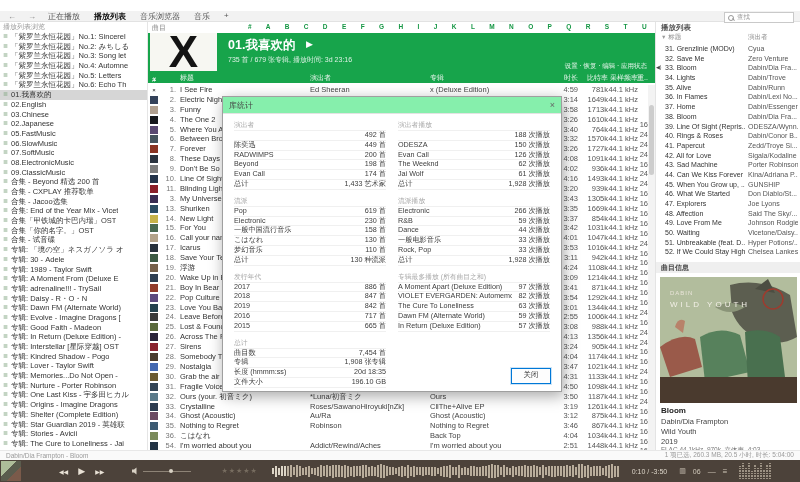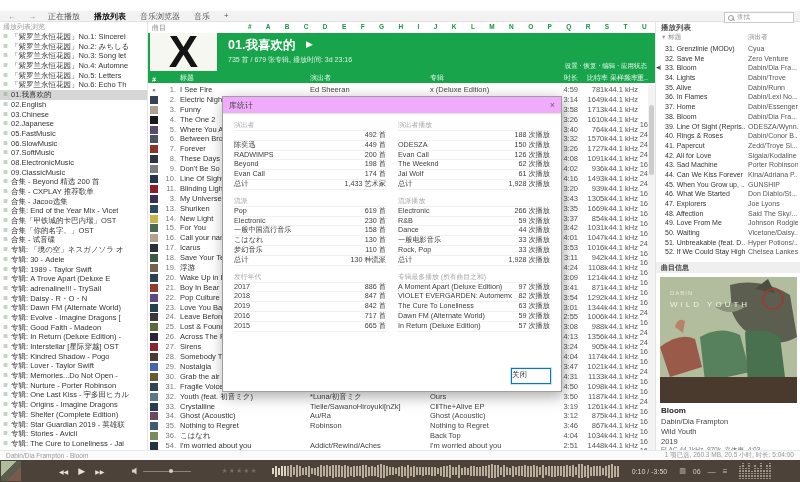--- a/index.html
+++ b/index.html
@@ -95,32 +95,32 @@
   #waveform{display:flex;align-items:center;gap:1px;height:18px;margin-left:14px;width:350px;overflow:hidden;}
   .wbar{width:2px;background:#b9ad9b;flex:0 0 auto;}
   #p-time{margin-left:10px;font-size:7px;color:#ddd6ca;white-space:nowrap;}
   #p-icons{display:flex;align-items:center;gap:7px;margin-left:12px;color:#cfc7b9;font-size:8px;}
   #p-count{font-size:7px;}
   #spectrum{display:flex;align-items:flex-end;gap:1px;height:18px;margin-left:12px;margin-right:3px;}
   .sbar{width:2px;background:#9c9183;background-image:repeating-linear-gradient(0deg,#4c423a 0 1px,transparent 1px 2.5px);}
   
   #dialog{position:absolute;left:222px;top:96px;width:340px;height:296px;background:#fff;border:1px solid #9f9f9f;
     box-shadow:2px 4px 14px rgba(0,0,0,.35);box-sizing:border-box;}
-  #dlg-titlebar{height:16px;background:#f0abfc;border-bottom:1px solid #e3e3e3;display:flex;align-items:center;
+  #dlg-titlebar{height:16px;background:#86efac;border-bottom:1px solid #e3e3e3;display:flex;align-items:center;
     padding:0 6px;font-size:8px;color:#444;}
   #dlg-close{margin-left:auto;color:#666;font-size:9px;cursor:default;}
   #stat-body{padding:6px 11px 0 11px;}
   .stat-cols{display:flex;gap:12px;margin-bottom:6px;}
   .stat-block{flex:1;min-width:0;}
   .stat-h{font-size:6.8px;color:#a8a8a8;height:10px;line-height:10px;border-bottom:1px solid #f0f0f0;white-space:nowrap;overflow:hidden;}
   .stat-r{display:flex;justify-content:space-between;height:8.8px;line-height:8.8px;border-bottom:1px solid #f0f0f0;
     font-size:7.2px;color:#3c3c3c;}
   .stat-name{white-space:nowrap;overflow:hidden;flex:1;}
   .stat-val{white-space:nowrap;margin-left:6px;}
-  #dlg-close-btn{position:absolute;right:10px;bottom:7px;width:38px;height:14px;line-height:12px;text-align:left;
+  #dlg-close-btn{position:absolute;right:10px;bottom:7px;width:38px;height:14px;line-height:12px;text-align:center;
     font-size:7.5px;color:#333;background:#fdfdfd;border:1px solid #0078d7;box-shadow:0 0 0 1px #cde4f7;}
 </style>
 </head>
 <body>
 
 <div id="screen">
 
 
   <div id="navrow">
     <span class="navarrow">←</span>
@@ -236,21 +236,21 @@
         <div class="side-item">
           <span class="side-ic">≣</span>
           <span class="side-label">专辑: 30 - Adele</span>
         </div>
         <div class="side-item">
           <span class="side-ic">≣</span>
           <span class="side-label">专辑: 1989 - Taylor Swift</span>
         </div>
         <div class="side-item">
           <span class="side-ic">≣</span>
-          <span class="side-label">专辑: A Trove Apart (Deluxe E</span>
+          <span class="side-label">专辑: A Moment From (Deluxe E</span>
         </div>
         <div class="side-item">
           <span class="side-ic">≣</span>
           <span class="side-label">专辑: adrenaline!!! - TrySail</span>
         </div>
         <div class="side-item">
           <span class="side-ic">≣</span>
           <span class="side-label">专辑: Daisy - R・O・N</span>
         </div>
         <div class="side-item">
@@ -685,33 +685,33 @@
           <span class="c-artist"></span>
           <span class="c-album"></span>
           <span class="c-time">4:50</span>
           <span class="c-br">1098k</span>
           <span class="c-sr">44.1 kHz</span>
           <span class="c-bd">16</span>
         </div>
         <div class="trow">
           <span class="c-thumb" style="background: rgb(90, 122, 138);"></span>
           <span class="c-n">32.</span>
-          <span class="c-title">Youth (feat. 初音ミク)</span>
+          <span class="c-title">Ours (your. 初音ミク)</span>
           <span class="c-artist">*Luna/初音ミク</span>
           <span class="c-album">Ours</span>
           <span class="c-time">3:50</span>
           <span class="c-br">1187k</span>
           <span class="c-sr">44.1 kHz</span>
           <span class="c-bd">16</span>
         </div>
         <div class="trow">
           <span class="c-thumb" style="background: rgb(44, 60, 80);"></span>
           <span class="c-n">33.</span>
           <span class="c-title">Crystalline</span>
-          <span class="c-artist">Tielle/SawanoHiroyuki[nZk]</span>
+          <span class="c-artist">Roses/SawanoHiroyuki[nZk]</span>
           <span class="c-album">CllThe+Alive EP</span>
           <span class="c-time">3:19</span>
           <span class="c-br">1261k</span>
           <span class="c-sr">44.1 kHz</span>
           <span class="c-bd">16</span>
         </div>
         <div class="trow">
           <span class="c-thumb" style="background: rgb(106, 74, 98);"></span>
           <span class="c-n">34.</span>
           <span class="c-title">Ghost (Acoustic)</span>
@@ -1203,19 +1203,38 @@
               <span class="stat-name">Dawn FM (Alternate World)</span>
               <span class="stat-val">59 次播放</span>
             </div>
             <div class="stat-r">
               <span class="stat-name">In Return (Deluxe Edition)</span>
               <span class="stat-val">57 次播放</span>
             </div>
           </div>
         </div>
         <div class="stat-cols">
+          <div class="stat-block">
+            <div class="stat-h">总计</div>
+            <div class="stat-r">
+              <span class="stat-name">曲目数</span>
+              <span class="stat-val">7,454 首</span>
+            </div>
+            <div class="stat-r">
+              <span class="stat-name">专辑</span>
+              <span class="stat-val">1,908 张专辑</span>
+            </div>
+            <div class="stat-r">
+              <span class="stat-name">长度 (hmmm:ss)</span>
+              <span class="stat-val">20d 18:35</span>
+            </div>
+            <div class="stat-r">
+              <span class="stat-name">文件大小</span>
+              <span class="stat-val">196.10 GB</span>
+            </div>
+          </div>
           <div class="stat-block"></div>
         </div>
       </div>
     <div id="dlg-close-btn">关闭</div>
   </div>
 
 </div>
 
 </body></html>

